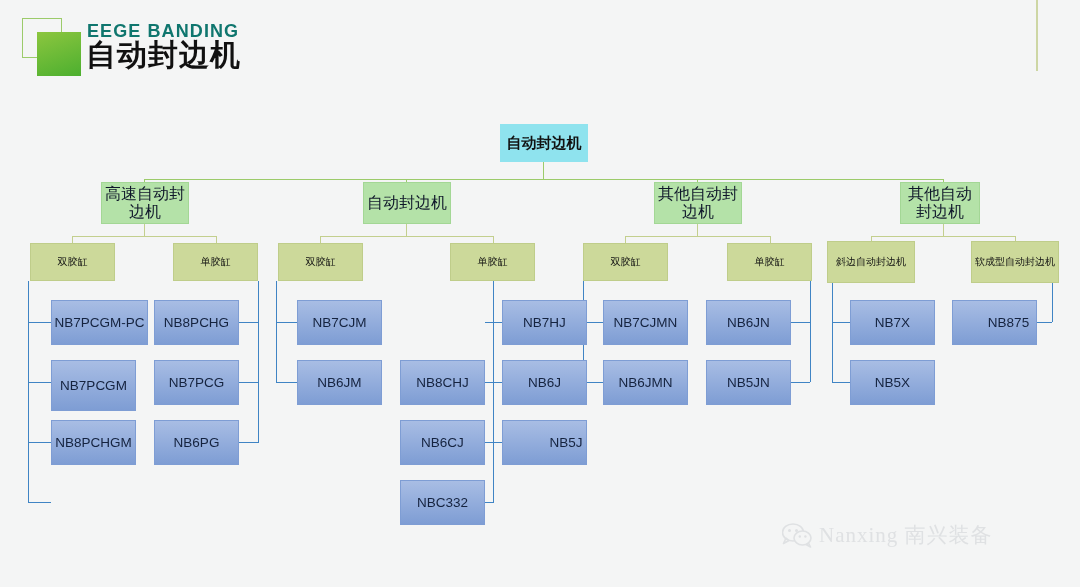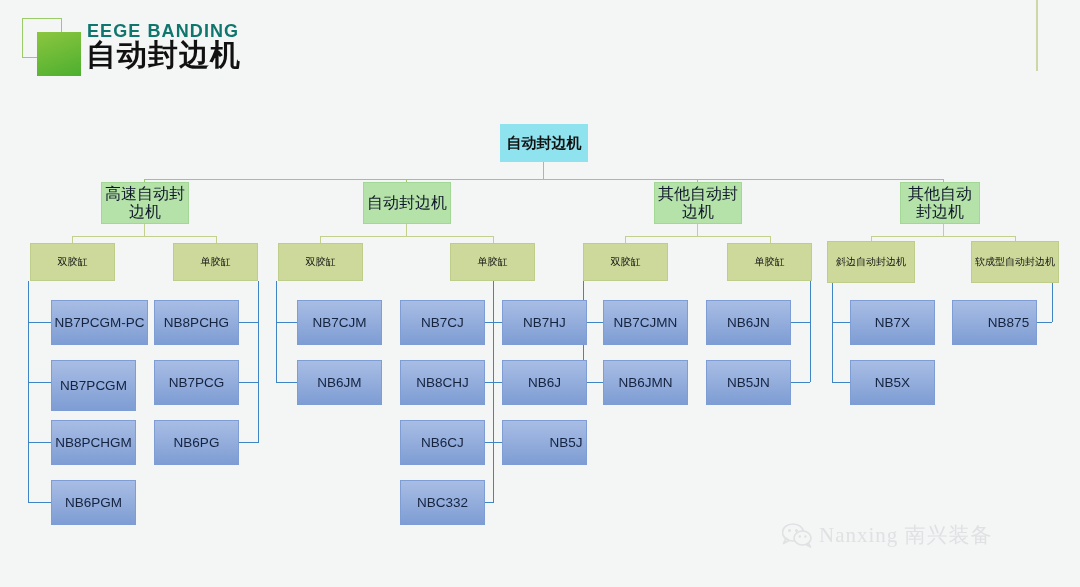--- a/index.html
+++ b/index.html
@@ -134,30 +134,28 @@
   <div class="node n-l2" style="left:278px;top:243px;width:85px;height:38px;">双胶缸</div>
   <div class="node n-l2" style="left:450px;top:243px;width:85px;height:38px;">单胶缸</div>
   <div class="node n-l2" style="left:583px;top:243px;width:85px;height:38px;">双胶缸</div>
   <div class="node n-l2" style="left:727px;top:243px;width:85px;height:38px;">单胶缸</div>
   <div class="node n-l2" style="left:827px;top:241px;width:88px;height:42px;">斜边自动封边机</div>
   <div class="node n-l2" style="left:971px;top:241px;width:88px;height:42px;">软成型自动封边机</div>
 
   <div class="node n-leaf" style="left:51px;top:300px;width:97px;height:45px;">NB7PCGM-PC</div>
   <div class="node n-leaf" style="left:51px;top:360px;width:85px;height:51px;">NB7PCGM</div>
   <div class="node n-leaf" style="left:51px;top:420px;width:85px;height:45px;">NB8PCHGM</div>
-  <div class="node n-leaf" style="left:51px;top:480px;width:85px;height:45px;">NB6PGM</div>
 
   <div class="node n-leaf" style="left:154px;top:300px;width:85px;height:45px;">NB8PCHG</div>
   <div class="node n-leaf" style="left:154px;top:360px;width:85px;height:45px;">NB7PCG</div>
   <div class="node n-leaf" style="left:154px;top:420px;width:85px;height:45px;">NB6PG</div>
 
   <div class="node n-leaf" style="left:297px;top:300px;width:85px;height:45px;">NB7CJM</div>
   <div class="node n-leaf" style="left:297px;top:360px;width:85px;height:45px;">NB6JM</div>
 
-  <div class="node n-leaf" style="left:400px;top:300px;width:85px;height:45px;">NB7CJ</div>
   <div class="node n-leaf" style="left:400px;top:360px;width:85px;height:45px;">NB8CHJ</div>
   <div class="node n-leaf" style="left:400px;top:420px;width:85px;height:45px;">NB6CJ</div>
   <div class="node n-leaf" style="left:400px;top:480px;width:85px;height:45px;">NBC332</div>
 
   <div class="node n-leaf" style="left:502px;top:300px;width:85px;height:45px;">NB7HJ</div>
   <div class="node n-leaf" style="left:502px;top:360px;width:85px;height:45px;">NB6J</div>
   <div class="node n-leaf" style="left:502px;top:420px;width:85px;height:45px;padding-left:43px;">NB5J</div>
 
   <div class="node n-leaf" style="left:603px;top:300px;width:85px;height:45px;">NB7CJMN</div>
   <div class="node n-leaf" style="left:603px;top:360px;width:85px;height:45px;">NB6JMN</div>

